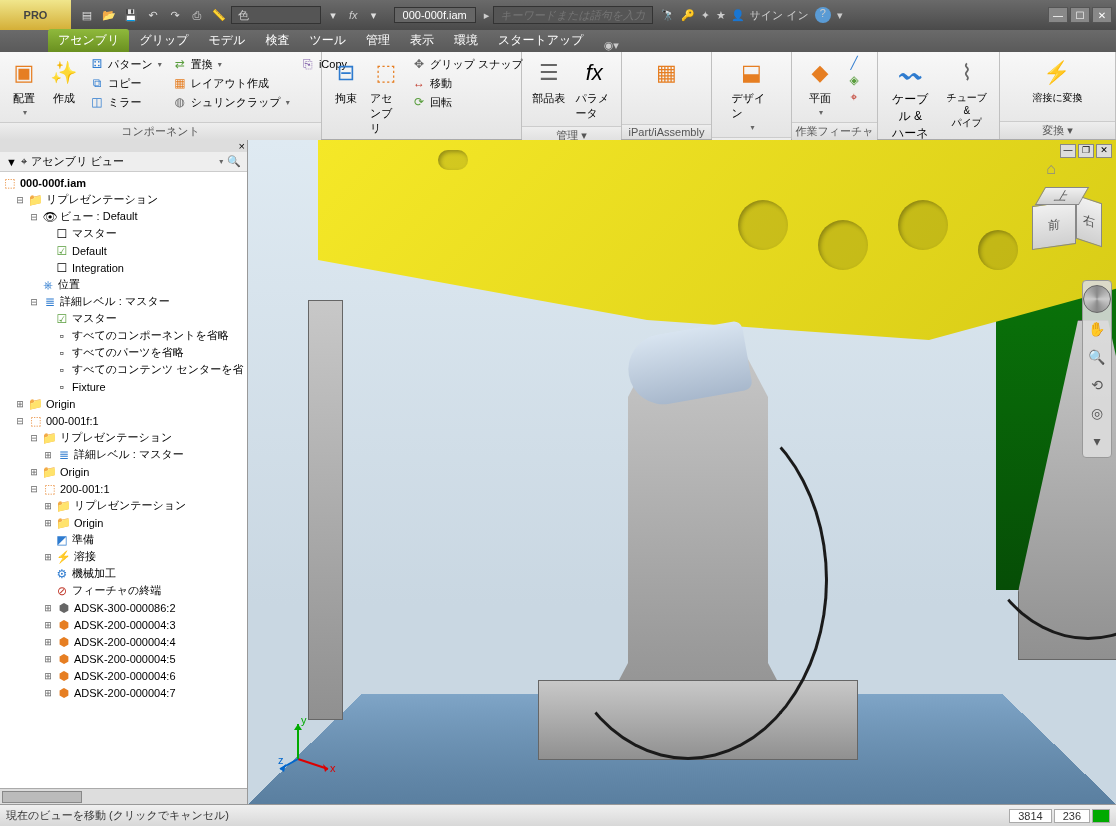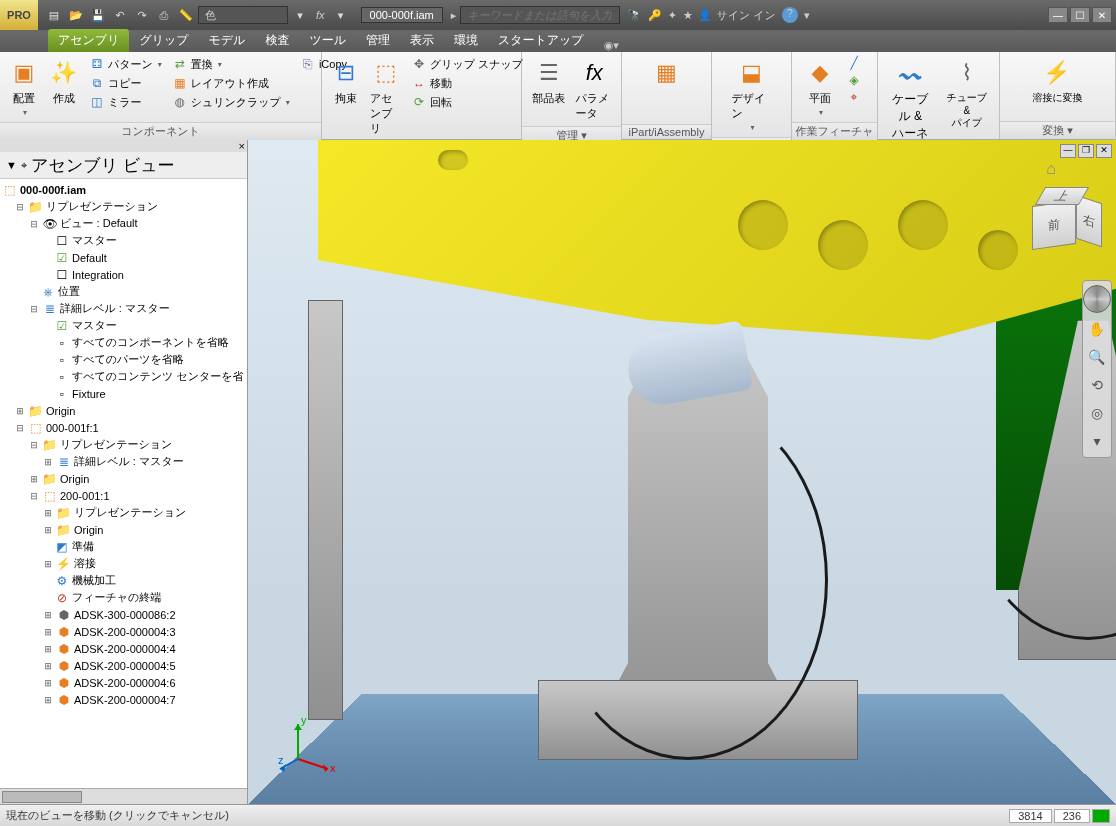--- a/index.html
+++ b/index.html
@@ -1,20 +1,20 @@
 <!DOCTYPE html>
 <html><head>
 <meta charset="utf-8">
 <style>
 * { margin:0; padding:0; box-sizing:border-box; font-family:"Meiryo UI","MS PGothic",sans-serif; font-size:11px; }
 body { width:1116px; height:826px; background:#fff; overflow:hidden; position:relative; }
 
 
 .titlebar { height:30px; background:linear-gradient(#6a6a6a,#4a4a4a); display:flex; align-items:center; color:#fff; }
-.app-icon { width:38px; height:30px; background:linear-gradient(#f0e68c,#d4af37); display:flex; align-items:center; justify-content:center; color:#444; font-weight:bold; font-size:8px;text-align:center; }
+.app-icon { width:71px; height:30px; background:linear-gradient(#f0e68c,#d4af37); display:flex; align-items:center; justify-content:center; color:#444; font-weight:bold; font-size:8px;text-align:center; }
 .qat { display:flex; gap:2px; padding:0 6px; align-items:center; }
 .qat-btn { width:20px; height:20px; display:flex; align-items:center; justify-content:center; cursor:pointer; color:#ddd; }
 .appearance-box { background:#555; border:1px solid #333; color:#ccc; padding:1px 6px; width:90px; height:18px; }
 .fx-label { color:#ccc; font-style:italic; margin:0 4px; }
 .title-doc { background:#666; border:1px solid #333; color:#fff; padding:1px 8px; margin:0 4px; }
 .search-box { background:#555; border:1px solid #333; color:#999; padding:1px 6px; width:160px; height:18px; font-style:italic; }
 .title-icons { display:flex; gap:6px; margin:0 8px; color:#ccc; align-items:center; }
 .signin { display:flex; align-items:center; gap:4px; color:#ccc; cursor:pointer; }
 .win-controls { margin-left:auto; display:flex; gap:2px; padding-right:4px; }
 .win-btn { width:20px; height:16px; background:#888; border:1px solid #555; display:flex; align-items:center; justify-content:center; cursor:pointer; color:#fff; font-size:10px; }
@@ -34,21 +34,21 @@
 .small-row { display:flex; align-items:center; gap:3px; cursor:pointer; padding:1px 3px; white-space:nowrap; }
 .small-ico { width:16px; height:16px; display:inline-flex; align-items:center; justify-content:center; font-size:12px; }
 .stack { display:flex; flex-direction:column; gap:1px; }
 .dd { font-size:8px; color:#666; margin-left:2px; }
 
 
 .main { display:flex; height:664px; position:relative; }
 .browser { width:248px; background:#f4f4f4; border-right:1px solid #999; display:flex; flex-direction:column; }
 .browser-hdr { background:linear-gradient(#888,#666); color:#fff; padding:3px 6px; display:flex; align-items:center; justify-content:space-between; }
 .browser-filter { background:#eee; padding:3px 6px; display:flex; align-items:center; gap:4px; border-bottom:1px solid #ccc; }
-.filter-input { flex:1; border:none; background:transparent; font-size:17px; }
+.filter-input { flex:1; border:none; background:transparent; font-size:11px; }
 .tree { flex:1; overflow:auto; background:#fff; padding:2px 0; }
 .tree-row { display:flex; align-items:center; gap:2px; padding:0 2px; cursor:pointer; white-space:nowrap; height:17px; }
 .tw { width:12px; text-align:center; color:#666; font-size:9px; cursor:pointer; display:inline-block; }
 .ico16 { width:16px; height:16px; display:inline-flex; align-items:center; justify-content:center; font-size:12px; }
 .scroll-h { height:16px; background:#ddd; border-top:1px solid #aaa; display:flex; align-items:center; }
 .scroll-h .thumb { width:80px; height:12px; background:#bbb; border:1px solid #888; margin-left:2px; }
 
 
 .viewport { flex:1; position:relative; background:linear-gradient(#dfeaf2 0%,#c9d7e2 70%); overflow:hidden; }
 .floor { position:absolute; left:0; right:0; bottom:0; height:260px; background:linear-gradient(#7fa5c7,#5a7fa0); transform:perspective(600px) rotateX(55deg); transform-origin:bottom; }

